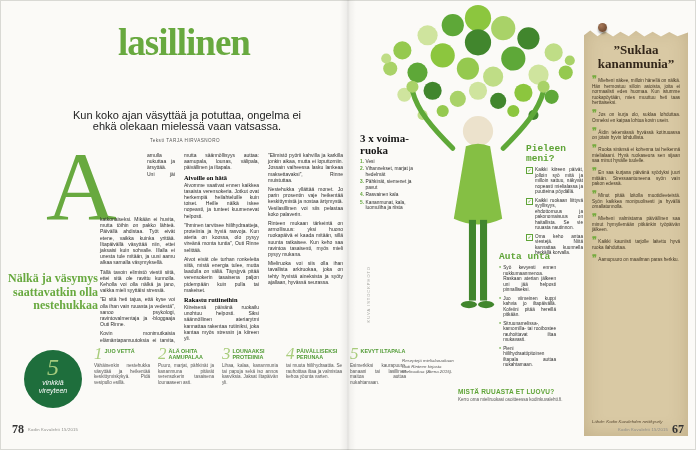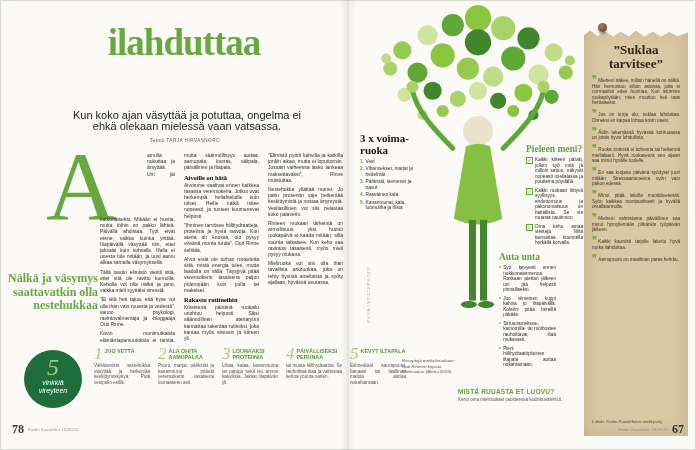--- a/index.html
+++ b/index.html
@@ -80,21 +80,21 @@
   .power { position:absolute; left:360px; top:133px; width:62px; }
   .power h4 {
     margin:0 0 3px; font-family:"Liberation Serif", serif;
     font-size:11px; line-height:11.5px; color:#161616;
   }
   .power h4 span { display:block; }
   .power .row { display:flex; gap:1.5px; font-size:4.8px; line-height:5.6px; margin-bottom:1.8px; }
   .power .row .n { color:#5fa437; font-weight:bold; flex:0 0 auto; }
   .seclist { position:absolute; width:57px; }
   .seclist h4 {
-    margin:0 0 3px; font-family:Liberation Serif, serif;
+    margin:0 0 3px; font-family:Liberation Mono, monospace;
     font-size:9.5px; line-height:10px; color:#5fa437;
   }
   .seclist .row { display:flex; gap:2px; font-size:4.7px; line-height:5.5px; margin-bottom:3px; text-align:justify; }
   .check {
     flex:0 0 auto; width:5px; height:5px; margin-top:.3px;
     border:1px solid #5fa437; color:#5fa437; font-size:5px; line-height:4.6px; text-align:center;
   }
   .bullet { flex:0 0 auto; color:#5fa437; font-size:3.6px; line-height:5.5px; }
   .credit {
     position:absolute; left:366px; top:266px;
@@ -133,21 +133,21 @@
   .footer-left { left:12px; }
   .footer-right { right:12px; text-align:right; }
   .footer .mag { margin:0 4px; vertical-align:2px; letter-spacing:.2px; }
 </style>
 </head>
 <body>
 
 <div id="spread">
 
   <h1 class="main-title">
-    <span>ilahduttaa</span>
+    <span>lasillinen</span>
   </h1>
   <p class="standfirst">Kun koko ajan väsyttää ja potuttaa, ongelma ei ehkä olekaan mielessä vaan vatsassa.</p>
   <p class="byline">Teksti TARJA HIRVASNORO</p>
 
   <div class="dropcap">A</div>
 
   <div class="body-cols">
     <span class="dc-spacer"></span>
     <p>amulla nukuttaa ja ärsyttää. Uni jäi katkonaiseksi. Mikään ei huvita, mutta töihin on pakko lähteä. Päivällä ahdistaa. Työt eivät etene, vaikka kuinka yrittää. Iltapäivällä väsyttää niin, ettei jaksaisi kuin sohvalle. Illalla ei unesta tule mitään, ja uusi aamu alkaa samalla väsymyksellä.</p>
     <p>Tällä tavoin elimistö viestii siitä, ettei sitä ole ravittu kunnolla. Keholla voi olla nälkä ja jano, vaikka mieli syyttäisi stressiä.</p>
@@ -322,21 +322,21 @@
   </div>
 
   <div class="question">
     <h4>MISTÄ RUUASTA ET LUOVU?</h4>
     <p>Kerro oma mieliruokasi osoitteessa kodinkuvalehti.fi.</p>
   </div>
 
   <div class="sidebar">
     <h2 class="sidebar-title">
       <span>”Suklaa</span>
-      <span>tarvitsee”</span>
+      <span>kananmunia”</span>
     </h2>
     <p class="quote"><span class="qmark">❞</span><span>Mieheni näkee, milloin hänellä on nälkä. Hän hermostuu silloin asioista, joita ei normaalisti edes huomaa. Kun istumme ruokapöytään, mies muuttuu heti taas herttaiseksi.</span></p>
     <p class="quote"><span class="qmark">❞</span><span>Jos on kurja olo, suklaa lohduttaa. Onneksi en kaipaa lohtua kovin usein.</span></p>
     <p class="quote"><span class="qmark">❞</span><span>Äidin tekemässä hyvässä kotiruuassa on jotain hyvin lohdullista.</span></p>
     <p class="quote"><span class="qmark">❞</span><span>Ruoka sinänsä ei kohenna tai heikennä mielialaani. Hyvä ruokaseura sen sijaan saa minut hyvälle tuulelle.</span></p>
     <p class="quote"><span class="qmark">❞</span><span>En saa kurjana päivänä syödyksi juuri mitään. Stressaantuneena syön vain pakon edessä.</span></p>
     <p class="quote"><span class="qmark">❞</span><span>Minut pitää loitolla muotidieeteistä. Syön kaikkea monipuolisesti ja hyvällä omallatunnolla.</span></p>
     <p class="quote"><span class="qmark">❞</span><span>Mieheni valmistama päivällinen saa minut hymyilemään pitkänkin työpäivän jälkeen.</span></p>
     <p class="quote"><span class="qmark">❞</span><span>Kaikki kauniisti tarjolle laitettu hyvä ruoka ilahduttaa.</span></p>
     <p class="quote"><span class="qmark">❞</span><span>Aamupuuro on maailman paras herkku.</span></p>

